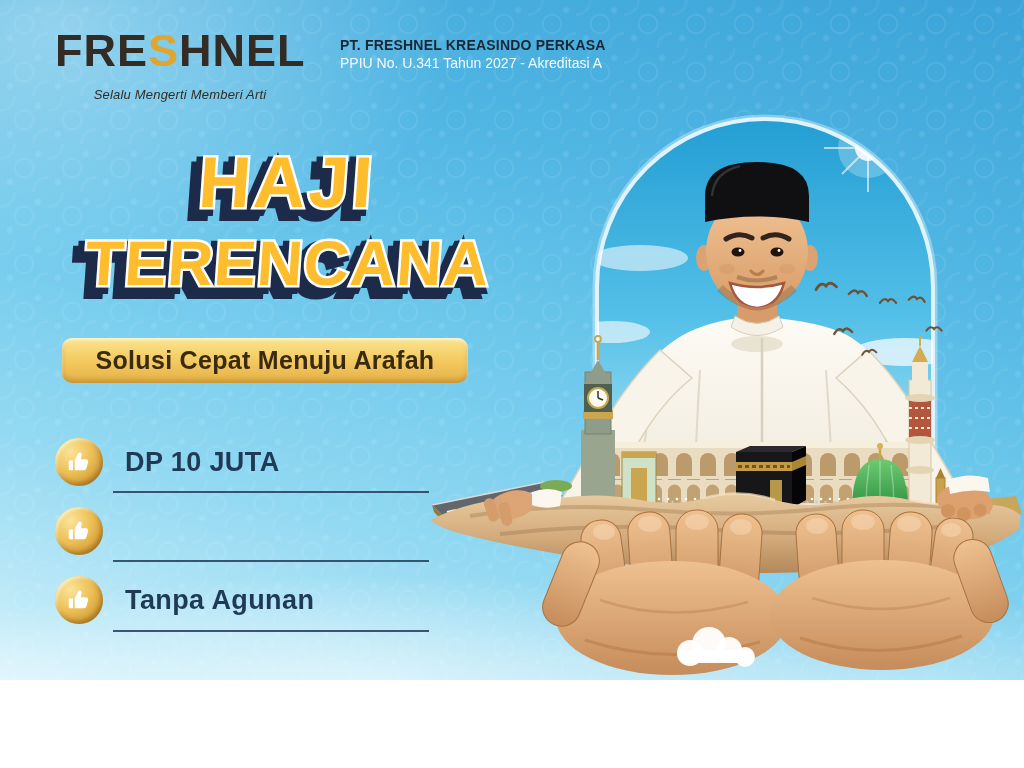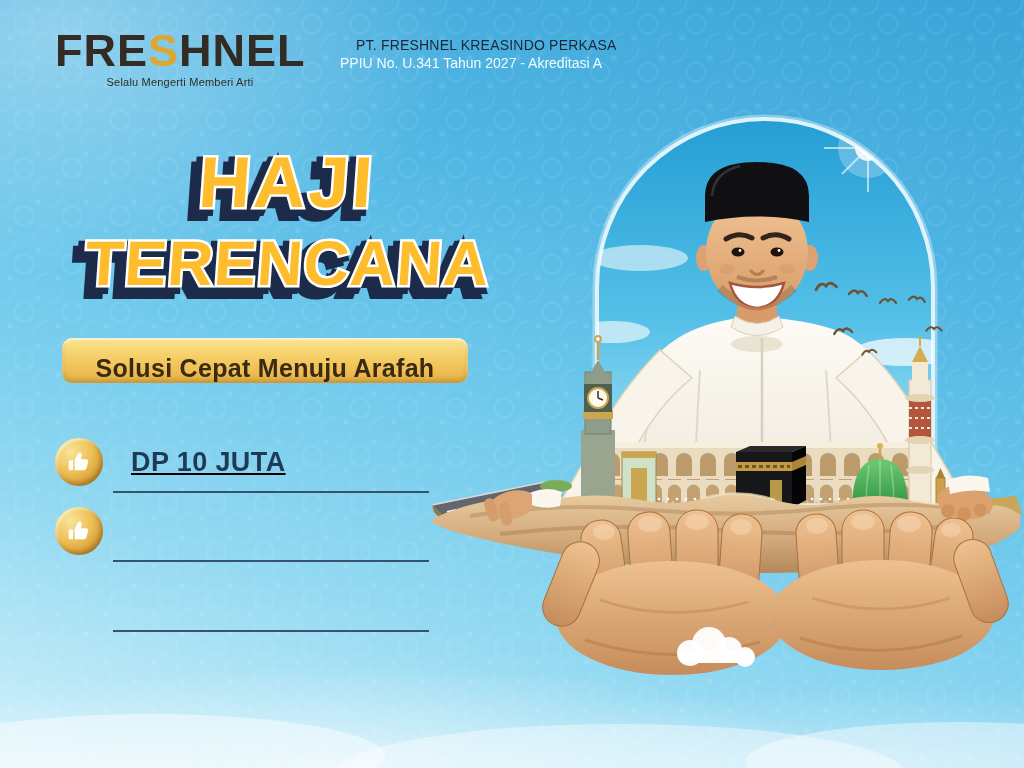--- a/index.html
+++ b/index.html
@@ -1,17 +1,17 @@
 <!DOCTYPE html>
 <html><head>
 <meta charset="utf-8">
 <style>
   html,body{margin:0;padding:0;}
   .poster{
-    position:relative;width:1024px;height:768px;overflow:hidden;
+    position:relative;width:1024px;height:680px;overflow:hidden;
     font-family:"Liberation Sans",sans-serif;
     background:
       radial-gradient(620px 380px at 6% 4%, rgba(255,255,255,.38), transparent 65%),
       radial-gradient(700px 160px at 35% 101%, rgba(255,255,255,.55), transparent 70%),
       radial-gradient(600px 140px at 85% 102%, rgba(255,255,255,.4), transparent 70%),
       linear-gradient(196deg,#3BA3D8 0%,#4FB5E3 28%,#6FC9EC 52%,#93D9F2 74%,#BFEAF8 92%,#DDF4FC 100%);
   }
   .bg-pattern{
     position:absolute;inset:0;z-index:0;pointer-events:none;
     background-image:
@@ -20,33 +20,33 @@
       radial-gradient(circle at 48px 48px, transparent 13px, rgba(255,255,255,.08) 14px, transparent 17px),
       radial-gradient(circle at 10px 38px, rgba(255,255,255,.10) 2px, transparent 4px),
       radial-gradient(circle at 38px 10px, rgba(255,255,255,.10) 2px, transparent 4px);
     background-size:48px 48px;
   }
   .scene{position:absolute;left:0;top:0;z-index:1;pointer-events:none;}
   .header{position:absolute;left:0;top:0;width:1024px;z-index:2;}
   .logo-block{position:absolute;left:55px;top:28px;width:250px;text-align:center;}
   .logo{font-size:45px;font-weight:bold;letter-spacing:1px;color:#332c25;line-height:1;}
   .logo .accent{color:#dfa62f;}
-  .tagline{font-size:11px;color:#332c25;margin-top:3px;letter-spacing:.2px;}
+  .tagline{font-size:13px;color:#332c25;margin-top:14px;letter-spacing:.2px;font-style:italic;}
   .company{position:absolute;left:340px;top:36px;font-size:14px;line-height:18px;}
-  .company .c-name{font-weight:normal;color:#1d2734;letter-spacing:.2px;margin-left:16px;}
+  .company .c-name{font-weight:bold;color:#1d2734;letter-spacing:.2px;}
   .company .c-line{color:#f1fbff;}
   .title-svg{position:absolute;left:38px;top:141px;width:505px;height:170px;z-index:2;}
   .subtitle-banner{
     position:absolute;left:62px;top:338px;width:406px;height:45px;z-index:2;
-    border-radius:10px;display:flex;align-items:flex-end;justify-content:center;
+    border-radius:10px;display:flex;align-items:center;justify-content:center;
     background:linear-gradient(180deg,#fae58f 0%,#f4cb62 48%,#e6b148 100%);
     box-shadow:inset 0 2px 3px rgba(255,255,255,.65), inset 0 -3px 5px rgba(150,100,20,.4);
     font-size:25px;font-weight:bold;color:#3a2a10;letter-spacing:.3px;
   }
-  .benefit{position:absolute;left:55px;z-index:2;display:flex;align-items:center;gap:28px;text-decoration:underline;}
+  .benefit{position:absolute;left:55px;z-index:2;display:flex;align-items:center;gap:22px;}
   .benefit .label{font-size:27px;font-weight:bold;color:#1f3a55;letter-spacing:.4px;}
   .coin{
     width:48px;height:48px;border-radius:50%;flex:0 0 48px;
     background:radial-gradient(circle at 32% 28%, #fae49a 0%, #edbf55 45%, #cf9a36 78%, #b5801f 100%);
     box-shadow:inset -2px -3px 4px rgba(120,75,10,.45), inset 2px 2px 3px rgba(255,255,230,.6);
     display:flex;align-items:center;justify-content:center;
   }
   .divider{position:absolute;left:113px;width:316px;height:0;border-top:2px solid #2b4560;opacity:.9;z-index:2;}
 </style>
 </head>
@@ -324,14 +324,22 @@
 
   <div class="benefit" style="top:507px;">
     <div class="coin">
       <svg width="26" height="26" viewBox="0 0 24 24">
           <path fill="#ffffff" d="M3.5,10.5 h3 v9 h-3 a1,1 0 0 1 -1,-1 v-7 a1,1 0 0 1 1,-1 Z M8,19.5 L16.5,19.5 C17.6,19.5 18.5,18.8 18.8,17.7 L20.4,12.3 C20.9,10.9 19.9,9.5 18.4,9.5 L13.6,9.5 L14.5,5.7 C14.7,4.6 14,3.5 12.9,3.3 C12.2,3.2 11.5,3.5 11.2,4.1 L8,10.2 Z"></path>
         </svg>
     </div>
   </div>
   <div class="divider" style="top:560px;"></div>
 
+  <div class="benefit" style="top:576px;">
+    <div class="coin">
+      <svg width="26" height="26" viewBox="0 0 24 24">
+          <path fill="#ffffff" d="M3.5,10.5 h3 v9 h-3 a1,1 0 0 1 -1,-1 v-7 a1,1 0 0 1 1,-1 Z M8,19.5 L16.5,19.5 C17.6,19.5 18.5,18.8 18.8,17.7 L20.4,12.3 C20.9,10.9 19.9,9.5 18.4,9.5 L13.6,9.5 L14.5,5.7 C14.7,4.6 14,3.5 12.9,3.3 C12.2,3.2 11.5,3.5 11.2,4.1 L8,10.2 Z"></path>
+        </svg>
+    </div>
+    <div class="label">Tanpa Agunan</div>
+  </div>
   <div class="divider" style="top:630px;"></div>
 </div>
 
 </body></html>

